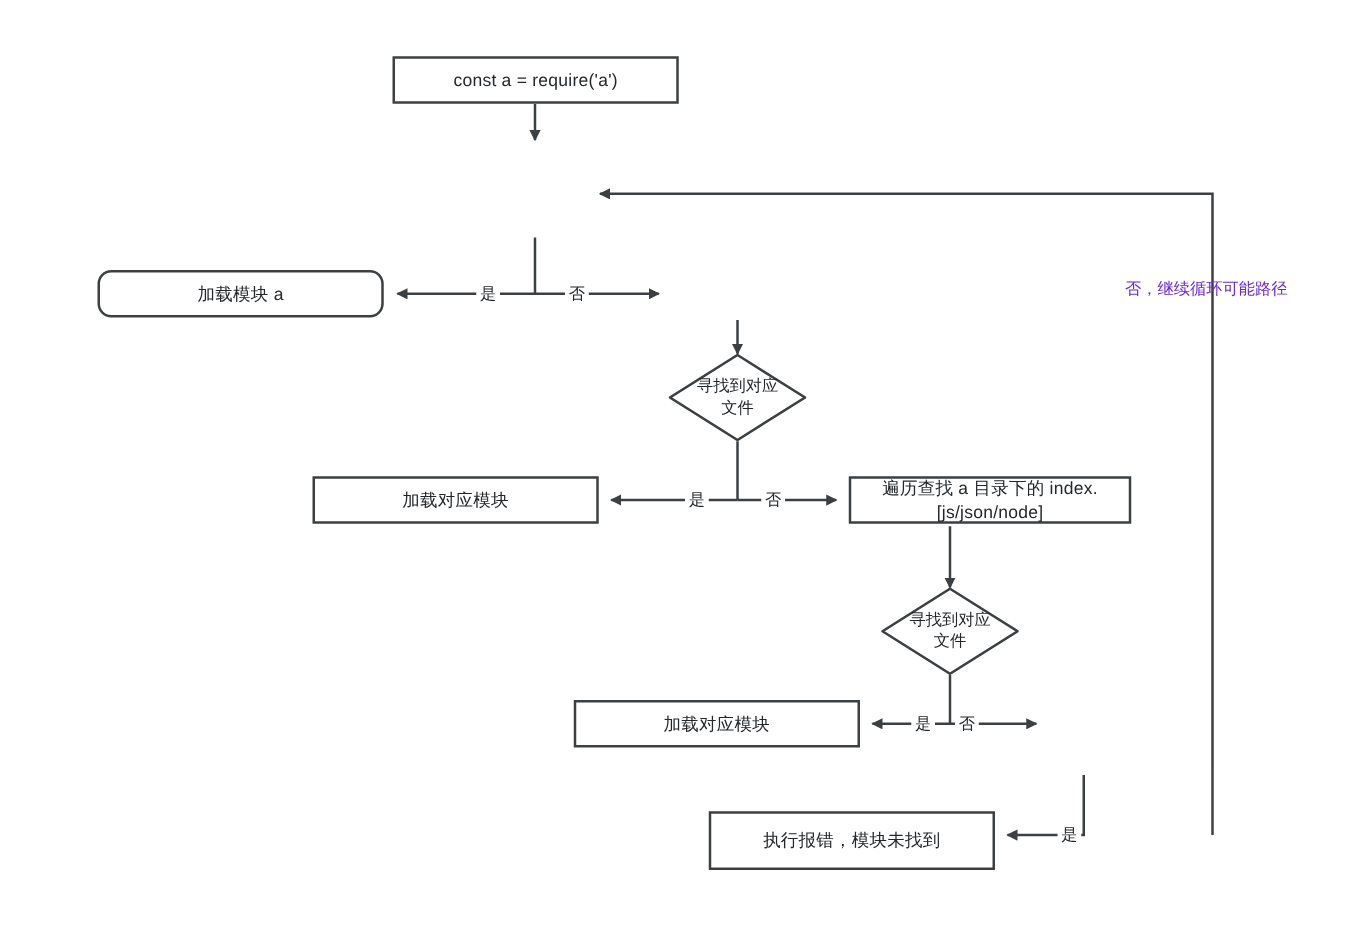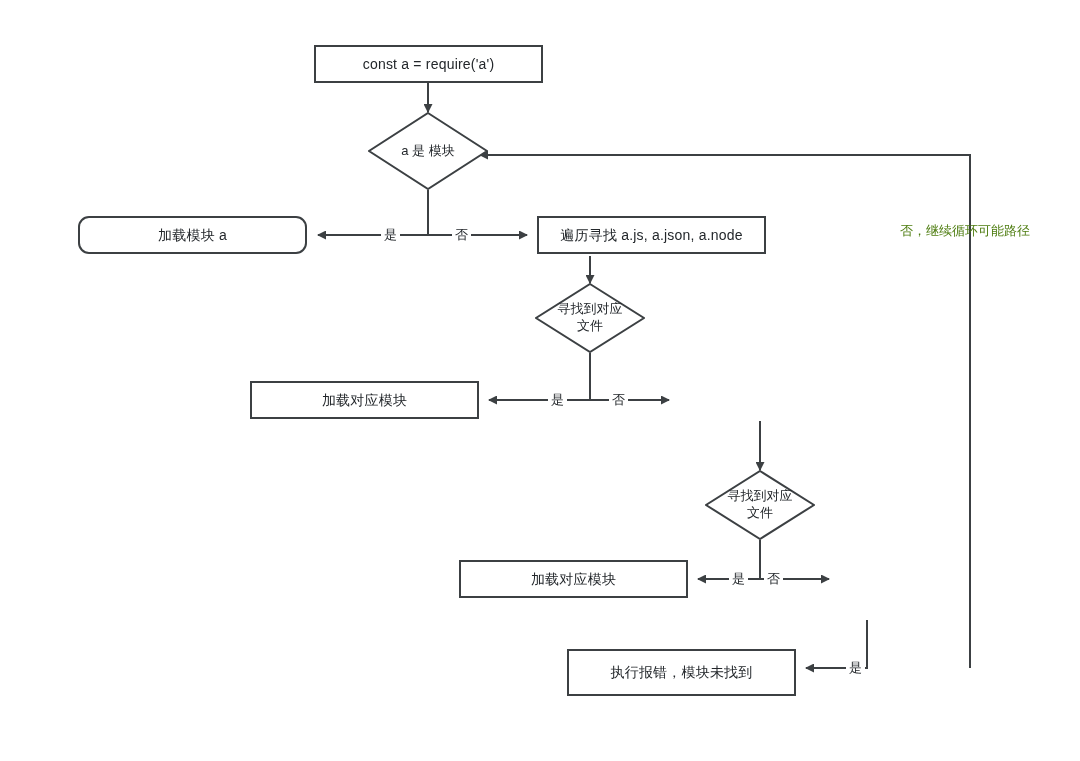--- a/index.html
+++ b/index.html
@@ -71,21 +71,21 @@
     color: #23272b;
     background: #ffffff;
     padding: 0 3px;
     line-height: 1.2;
     white-space: nowrap;
     z-index: 5;
   }
   .loop-label {
     position: absolute;
     font-size: 13px;
-    color: #4d7c0f;
+    color: #6d28d9;
     white-space: nowrap;
     z-index: 5;
   }
 </style>
 </head>
 <body>
 
 <div id="canvas">
 
   <svg id="wires" viewBox="0 0 1080 761" xmlns="http://www.w3.org/2000/svg">
@@ -119,51 +119,46 @@
       <path d="M867,620 L867,668 L806,668" marker-end="url(#ah)"></path>
 
       <path d="M970,668 L970,155 L480,155" marker-end="url(#ah)"></path>
     </g>
   </svg>
 
   <div class="node proc" style="left:314px; top:45px; width:229px; height:38px;text-align:center;">
     <span>const a = require('a')</span>
   </div>
 
-  <div class="dia-wrap" style="left:368px; top:112px; width:120px; height:78px;">
-    <svg class="dia-shape" viewBox="0 0 120 78" xmlns="http://www.w3.org/2000/svg">
-      <polygon points="60,1 119,39 60,77 1,39" fill="#ffffff" stroke="#3c4043" stroke-width="2"></polygon>
-    </svg>
-    <div class="dia-label">
-      <span>a 是 模块</span>
-    </div>
-  </div>
 
   <div class="node proc" style="left:78px; top:216px; width:229px; height:38px;border-radius:11px;">
     <span>加载模块 a</span>
   </div>
 
-  <div class="node proc" style="left:537px; top:216px; width:229px; height:38px;">
-    <span>遍历寻找 a.js, a.json, a.node</span>
-  </div>
 
   <div class="dia-wrap" style="left:535px; top:283px; width:110px; height:70px;">
     <svg class="dia-shape" viewBox="0 0 110 70" xmlns="http://www.w3.org/2000/svg">
       <polygon points="55,1 109,35 55,69 1,35" fill="#ffffff" stroke="#3c4043" stroke-width="2"></polygon>
     </svg>
     <div class="dia-label">
       <div>寻找到对应</div>
       <div>文件</div>
     </div>
   </div>
 
   <div class="node proc" style="left:250px; top:381px; width:229px; height:38px;">
     <span>加载对应模块</span>
   </div>
 
+  <div class="node proc" style="left:679px; top:381px; width:226px; height:38px;">
+    <div>
+      <div>遍历查找 a 目录下的 index.</div>
+      <div>[js/json/node]</div>
+    </div>
+  </div>
 
   <div class="dia-wrap" style="left:705px; top:470px; width:110px; height:70px;">
     <svg class="dia-shape" viewBox="0 0 110 70" xmlns="http://www.w3.org/2000/svg">
       <polygon points="55,1 109,35 55,69 1,35" fill="#ffffff" stroke="#3c4043" stroke-width="2"></polygon>
     </svg>
     <div class="dia-label">
       <div>寻找到对应</div>
       <div>文件</div>
     </div>
   </div>

